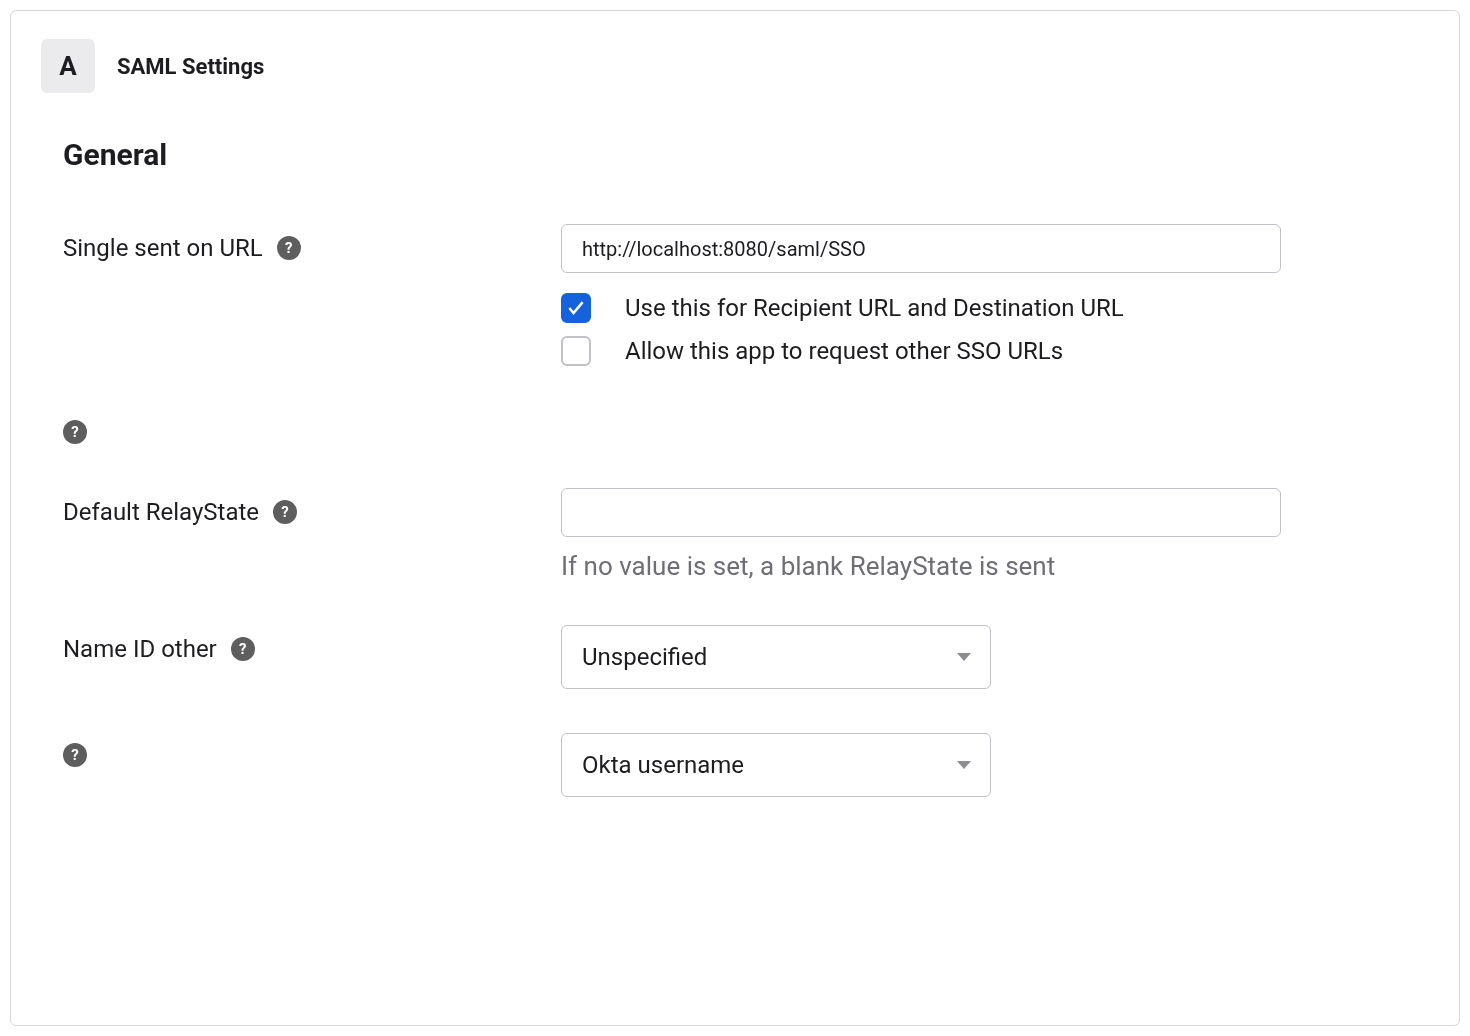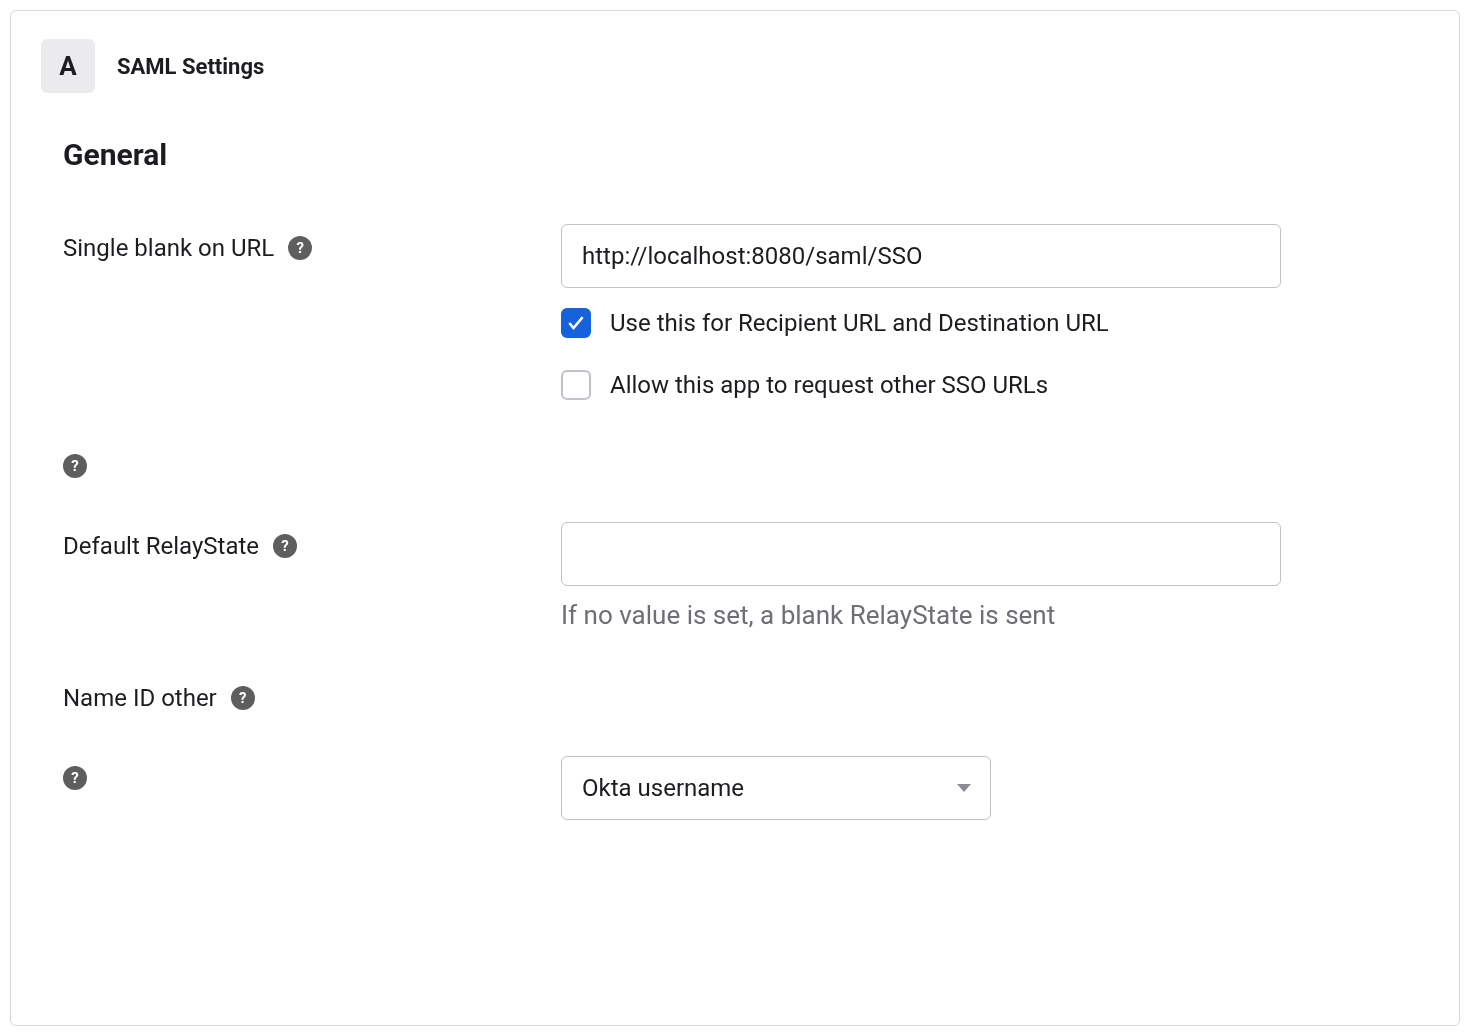--- a/index.html
+++ b/index.html
@@ -74,33 +74,33 @@
     display: inline-flex;
     align-items: center;
     justify-content: center;
     font-size: 15px;
     font-weight: 700;
     cursor: pointer;
     flex-shrink: 0;
   }
   .text-input {
     width: 100%;
-    height: 64px;
+    height: 49px;
     border: 1px solid #c1c1c7;
     border-radius: 6px;
     padding: 0 20px;
-    font-size: 24px;
+    font-size: 20px;
     color: #1d1d21;
     font-family: inherit;
     outline: none;
   }
   .checkbox-row {
     display: flex;
     align-items: center;
-    gap: 19px;
+    gap: 34px;
     margin-top: 20px;
     font-size: 24px;
   }
   .checkbox {
     width: 30px;
     height: 30px;
     border-radius: 6px;
     border: 2px solid #c1c1c7;
     display: inline-flex;
     align-items: center;
@@ -167,34 +167,34 @@
 
   <div class="panel-header">
     <div class="step-badge">A</div>
     <div class="panel-title">SAML Settings</div>
   </div>
 
   <h2 class="section-title">General</h2>
 
   <div class="form-row">
     <div class="label-col">
-      <span>Single blank on URL</span>
+      <span>Single sent on URL</span>
       <span class="help-icon">?</span>
     </div>
     <div class="field-col">
       <input type="text" class="text-input" value="http://localhost:8080/saml/SSO" style="">
       <div class="checkbox-row">
         <span class="checkbox checked">
           <svg viewBox="0 0 24 24">
               <polyline points="4 12 9 18 20 5"></polyline>
             </svg>
         </span>
         <span>Use this for Recipient URL and Destination URL</span>
       </div>
-      <div class="checkbox-row" style="margin-top:32px">
+      <div class="checkbox-row" style="margin-top:13px">
         <span class="checkbox">
           
         </span>
         <span>Allow this app to request other SSO URLs</span>
       </div>
     </div>
   </div>
 
   <div class="form-row">
     <div class="label-col">
@@ -210,20 +210,28 @@
     <div class="field-col">
       <input type="text" class="text-input" value="" style="">
       <div class="hint-text">If no value is set, a blank RelayState is sent</div>
     </div>
   </div>
 
   <div class="form-row">
     <div class="label-col">
       <span>Name ID other</span>
       <span class="help-icon">?</span>
+    </div>
+    <div class="field-col">
+      <div class="select-wrap">
+        <select class="select">
+          <option>Unspecified</option>
+        </select>
+        <span class="select-caret"></span>
+      </div>
     </div>
   </div>
 
   <div class="form-row">
     <div class="label-col">
       <span class="help-icon">?</span>
     </div>
     <div class="field-col">
       <div class="select-wrap">
         <select class="select">

